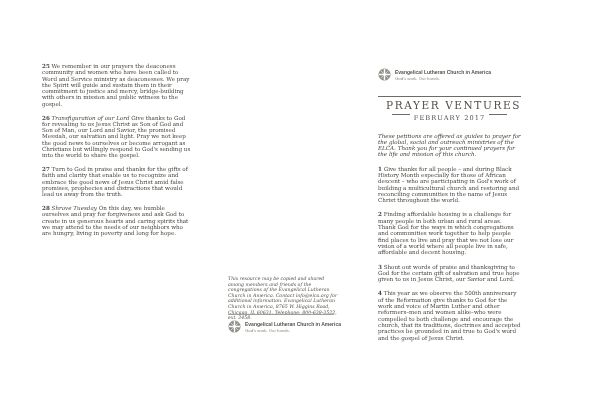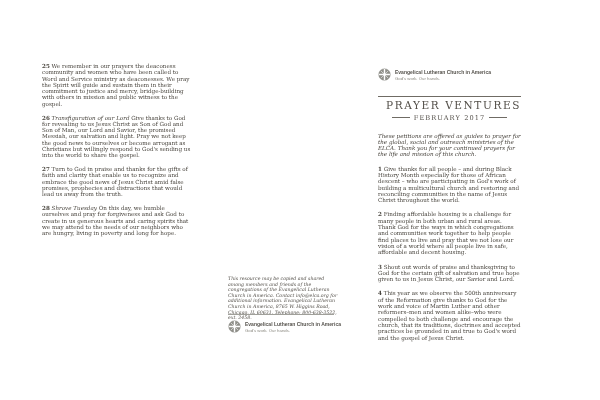--- a/index.html
+++ b/index.html
@@ -28,21 +28,21 @@
   .logo-name{font-family:"Liberation Sans", sans-serif;font-weight:bold;font-size:5px;line-height:6px;color:#55524c;}
   .logo-tagline{font-family:"Liberation Sans", sans-serif;font-size:4.3px;line-height:5px;color:#8b8980;margin-top:1px;}
   
   .right-col{position:absolute;left:378px;top:68px;width:143px;}
   .masthead{margin-top:15px;}
   .m-rule{height:0;border-top:1px solid #6f6b64;margin-bottom:3px;}
   .m-title{
     font-family:"DejaVu Serif", serif;font-size:10.5px;line-height:11px;
     letter-spacing:1.6px;text-align:right;color:#534f49;white-space:nowrap;
   }
-  .m-sub-row{display:flex;align-items:center;gap:4px;margin-top:2.5px;padding:0 14px;}
+  .m-sub-row{display:flex;gap:4px;margin-top:2.5px;padding:0 14px;}
   .m-sub-rule{flex:1;height:0;border-top:1px solid #6f6b64;}
   .m-sub{font-size:6.6px;letter-spacing:1.1px;color:#534f49;white-space:nowrap;}
   .intro-p{
     font-style:italic;font-size:5.6px;line-height:6.3px;color:#47433c;
     margin:11px 0 0 0;
   }
   .right-col .body-p{margin:8px 0 0 0;}
 </style>
 </head>
 <body>

